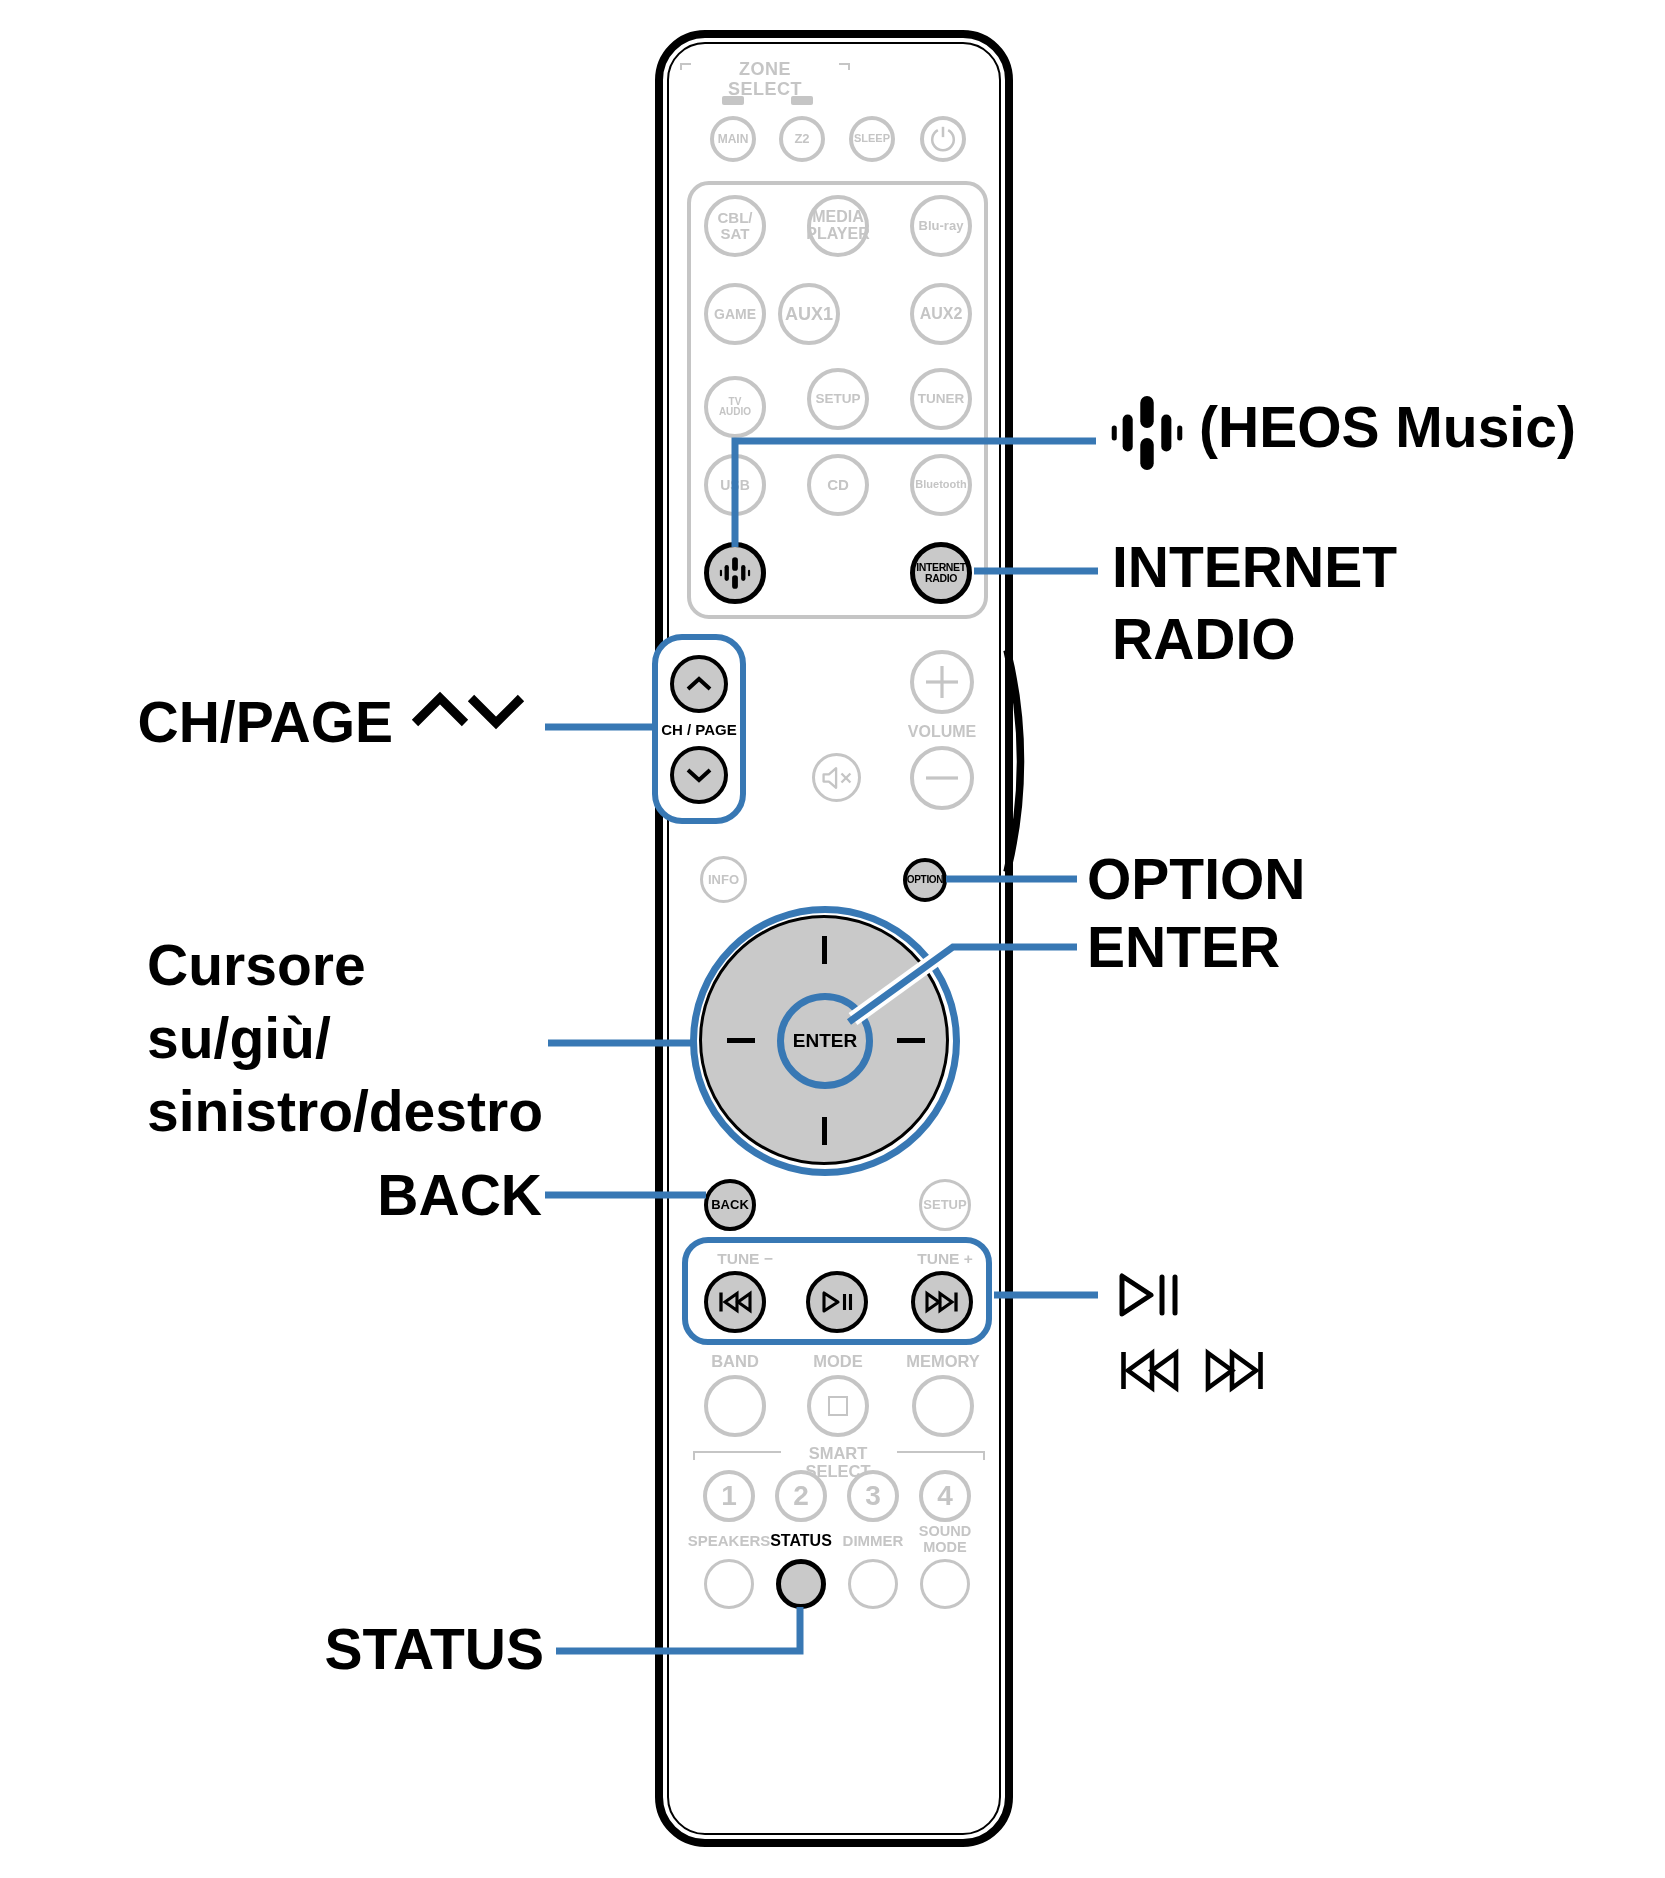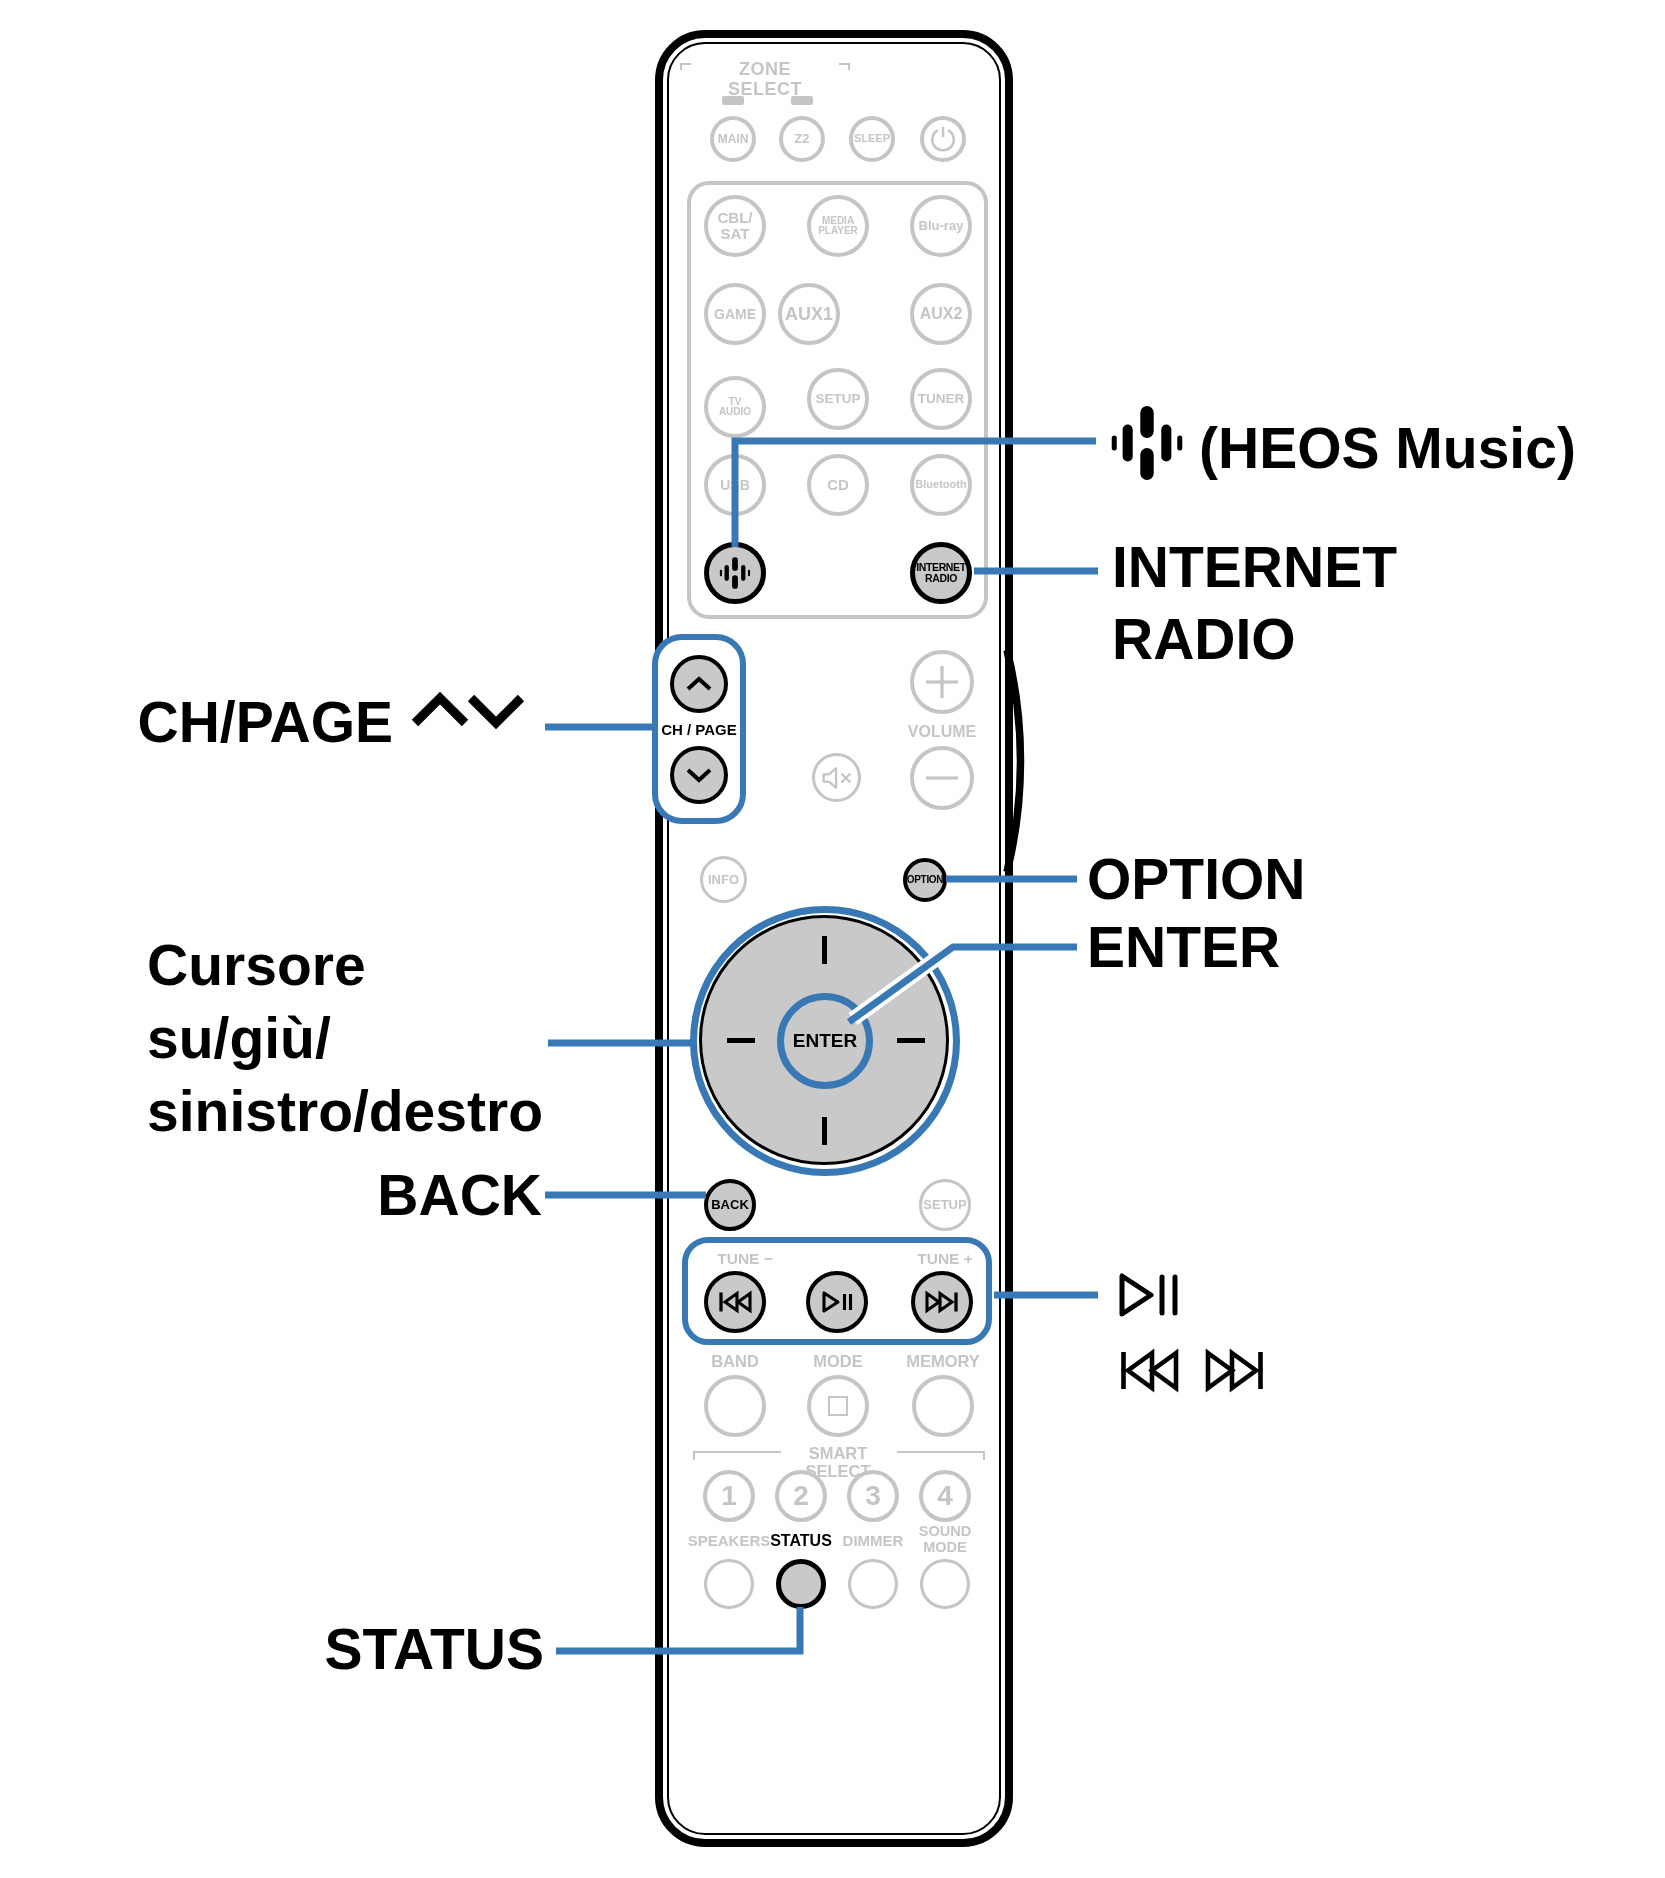--- a/index.html
+++ b/index.html
@@ -42,21 +42,21 @@
   <svg width="30" height="30" viewBox="0 0 32 32">
     <path d="M10.5,6.5 A11.5,11.5 0 1 0 21.5,6.5" fill="none" stroke="#c5c5c5" stroke-width="2.7"></path>
     <line x1="16" y1="3" x2="16" y2="14" stroke="#c5c5c5" stroke-width="2.7"></line>
   </svg>
 </div>
 
 <div style="position:absolute;left:687px;top:181px;width:301px;height:438px;border:4px solid var(--g);border-radius:22px"></div>
 
 <div class="b g" style="left:704px;top:195px;width:62px;height:62px;font-size:15px">CBL/
 SAT</div>
-<div class="b g" style="left:807px;top:195px;width:62px;height:62px;font-size:10px">MEDIA
+<div class="b g" style="left:807px;top:195px;width:62px;height:62px;font-size:16px">MEDIA
 PLAYER</div>
 <div class="b g" style="left:910px;top:195px;width:62px;height:62px;font-size:13px">Blu-ray</div>
 <div class="b g" style="left:704px;top:283px;width:62px;height:62px;font-size:14px">GAME</div>
 <div class="b g" style="left:778px;top:283px;width:62px;height:62px;font-size:18px">AUX1</div>
 <div class="b g" style="left:910px;top:283px;width:62px;height:62px;font-size:16px">AUX2</div>
 <div class="b g" style="left:704px;top:376px;width:62px;height:62px;font-size:10px">TV
 AUDIO</div>
 <div class="b g" style="left:807px;top:368px;width:62px;height:62px;font-size:13.5px">SETUP</div>
 <div class="b g" style="left:910px;top:368px;width:62px;height:62px;font-size:13.5px">TUNER</div>
 <div class="b g" style="left:704px;top:454px;width:62px;height:62px;font-size:14px">USB</div>
@@ -171,21 +171,21 @@
 <div style="position:absolute;left:741px;top:1532px;width:120px;text-align:center;font-size:16px;font-weight:bold;color:#000">STATUS</div>
 <div class="gt" style="left:813px;top:1533px;width:120px;font-size:15px">DIMMER</div>
 <div class="gt" style="left:895px;top:1524px;width:100px;font-size:14.5px">SOUND
 MODE</div>
 
 <div class="b g" style="left:704px;top:1559px;width:50px;height:50px;border-width:3.5px"></div>
 <div class="b hl" style="left:776px;top:1559px;width:50px;height:50px"></div>
 <div class="b g" style="left:848px;top:1559px;width:50px;height:50px;border-width:3.5px"></div>
 <div class="b g" style="left:920px;top:1559px;width:50px;height:50px;border-width:3.5px"></div>
 
-<div style="position:absolute;left:1105px;top:399px;height:86px;display:flex;align-items:flex-end;gap:10px">
+<div style="position:absolute;left:1105px;top:391px;height:86px;display:flex;align-items:flex-start;gap:10px">
   <svg width="84" height="84" viewBox="0 0 100 100" fill="#000">
     <rect x="42" y="6" width="16" height="38" rx="8"></rect>
       <rect x="42" y="56" width="16" height="38" rx="8"></rect>
     <rect x="21" y="28" width="12" height="44" rx="6"></rect>
       <rect x="67" y="28" width="12" height="44" rx="6"></rect>
     <rect x="8" y="41" width="6" height="18" rx="3"></rect>
       <rect x="86" y="41" width="6" height="18" rx="3"></rect>
   </svg>
   <span class="lab" style="position:static">(HEOS Music)</span>
 </div>

